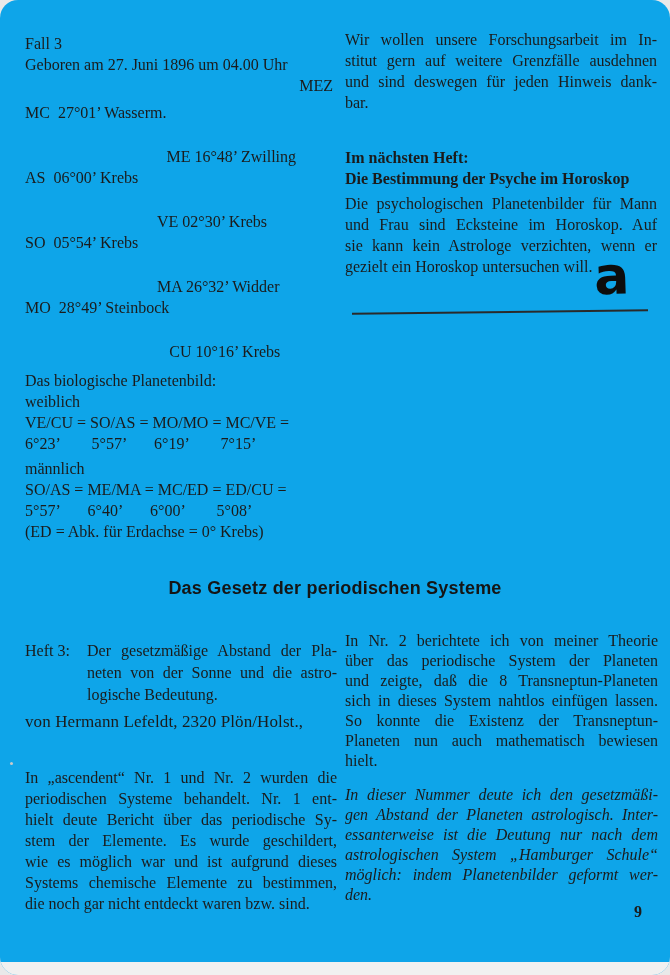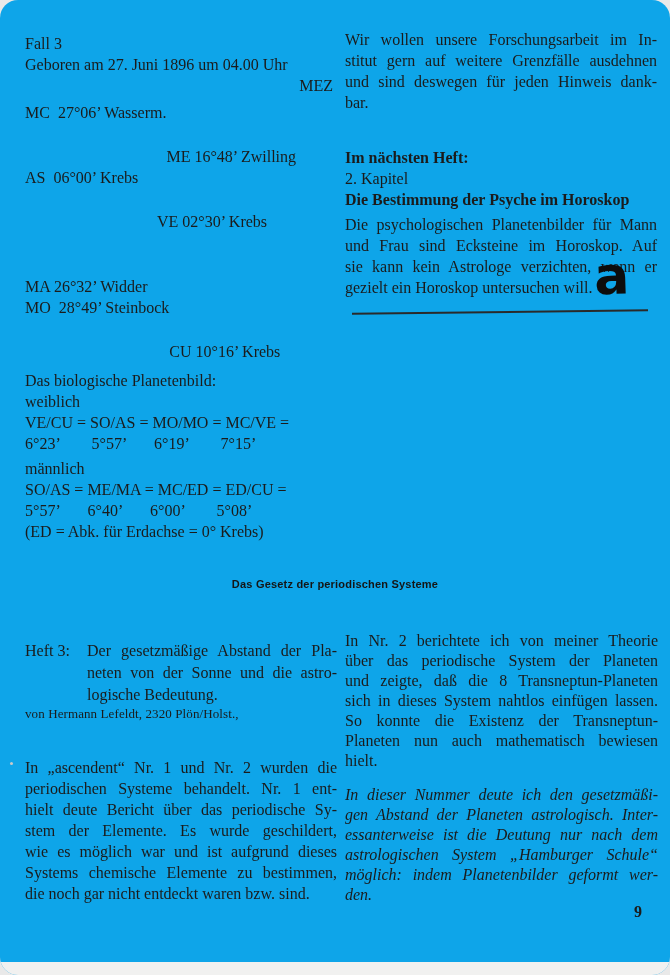--- a/index.html
+++ b/index.html
@@ -40,30 +40,30 @@
   }
   .rule{
     position:absolute;left:352px;top:311px;width:296px;height:2px;
     background:#2a2a2a;transform:rotate(-0.7deg);
   }
 
   
   .heading{
     left:0;top:578px;width:670px;text-align:center;
     font-family:"Liberation Sans", sans-serif;
-    font-weight:bold;font-size:11px;letter-spacing:0.2px;color:#151515;
+    font-weight:bold;font-size:18px;letter-spacing:0.2px;color:#151515;
   }
 
   
   .lmid{left:25px;top:640px;width:312px;}
   .part-row{display:flex;line-height:22px;}
   .part-label{min-width:62px;}
   .part-title{flex:1;}
   .part-title .jl{line-height:22px;}
-  .byline{font-size:13px;margin-top:0;letter-spacing:0.1px;font-family:Liberation Serif, serif;}
+  .byline{font-size:17px;margin-top:6px;letter-spacing:0.1px;font-family:Liberation Serif, serif;}
   .lmid .para{margin-top:35px;}
   .rmid{left:345px;top:631px;width:313px;}
   .rmid .para2{margin-top:14px;font-style:italic;}
 
   .pagenum{
     left:608px;top:903px;width:34px;text-align:right;
     font-weight:bold;font-size:16px;
   }
   .bottom-strip{
     left:0;top:962px;width:670px;height:13px;background:#f1f1f0;
@@ -74,28 +74,29 @@
 <body>
 
 <div class="page">
 
   <div class="abs case">
     <div>Fall 3</div>
     <div>Geboren am 27. Juni 1896 um 04.00 Uhr</div>
     <div class="mez">MEZ</div>
     <div class="gap6"></div>
     <div class="astro-row">
-      <span class="c1">MC  27°06’ Wasserm.</span>
+      <span class="c1">MC  27°01’ Wasserm.</span>
       <span class="c2">ME 16°48’ Zwilling</span>
     </div>
     <div class="astro-row">
       <span class="c1">AS  06°00’ Krebs</span>
       <span class="c2">VE 02°30’ Krebs</span>
     </div>
     <div class="astro-row">
+      <span class="c1">SO  05°54’ Krebs</span>
       <span class="c2">MA 26°32’ Widder</span>
     </div>
     <div class="astro-row">
       <span class="c1">MO  28°49’ Steinbock</span>
       <span class="c2">CU 10°16’ Krebs</span>
     </div>
     <div class="gap8"></div>
     <div>Das biologische Planetenbild:</div>
     <div>weiblich</div>
     <div class="prewrap">VE/CU = SO/AS = MO/MO = MC/VE =</div>
@@ -109,21 +110,20 @@
 
   <div class="abs rtop">
     <div>
         <div class="jl">Wir wollen unsere Forschungsarbeit im In-</div>
         <div class="jl">stitut gern auf weitere Grenzfälle ausdehnen</div>
         <div class="jl">und sind deswegen für jeden Hinweis dank-</div>
         <div class="jl last">bar.</div>
       </div>
     <div class="space-block"></div>
     <div style="font-weight:bold;">Im nächsten Heft:</div>
-    <div>2. Kapitel</div>
     <div style="font-weight:bold;">Die Bestimmung der Psyche im Horoskop</div>
     <div class="gap4"></div>
     <div>
         <div class="jl">Die psychologischen Planetenbilder für Mann</div>
         <div class="jl">und Frau sind Ecksteine im Horoskop. Auf</div>
         <div class="jl">sie kann kein Astrologe verzichten, wenn er</div>
         <div class="jl last">gezielt ein Horoskop untersuchen will.</div>
       </div>
   </div>
 

